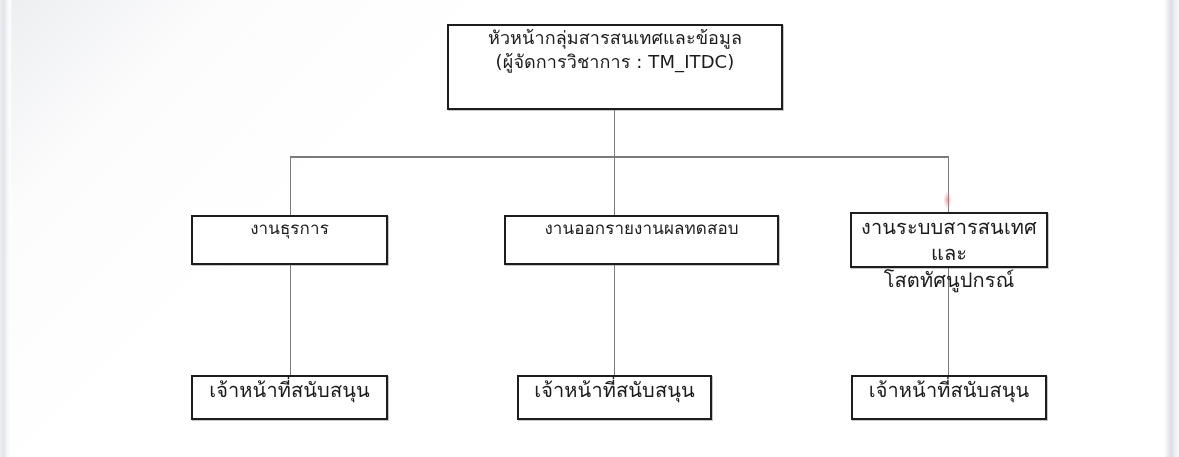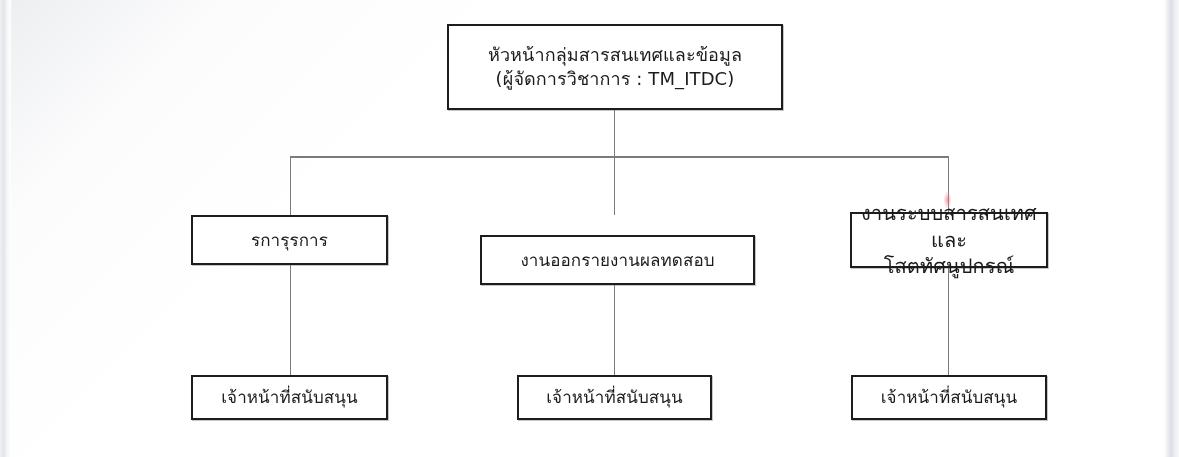--- a/index.html
+++ b/index.html
@@ -63,21 +63,20 @@
     pointer-events: none;
   }
 
   
   .node {
     position: absolute;
     box-sizing: border-box;
     background: #ffffff;
     border: 2px solid #1d1d1d;
     display: flex;
-    align-items: center;
     justify-content: center;
     text-align: center;
     box-shadow: 1px 1px 0 0 rgba(120,120,125,0.42);
   }
 
   .node-label {
     color: #1b1b1b;
     line-height: 1.32;
     letter-spacing: 0.1px;
     white-space: pre-line;
@@ -96,30 +95,30 @@
 
   .node-mid {
     top: 215px;
     height: 50px;
   }
   .node-mid .node-label {
     font-size: 17px;
   }
 
   .node-mid-admin   { left: 191px; width: 197px; }
-  .node-mid-report  { left: 480px; width: 275px; margin-top: 20px; }
+  .node-mid-report  { left: 504px; width: 275px; }
   .node-mid-info    { left: 850px; width: 198px; top: 212px; height: 56px; }
   .node-mid-info .node-label { font-size: 20px; }
 
   .node-leaf {
     top: 375px;
     height: 45px;
   }
   .node-leaf .node-label {
-    font-size: 17px;
+    font-size: 20px;
   }
 
   .node-leaf-1 { left: 191px; width: 197px; }
   .node-leaf-2 { left: 517px; width: 195px; }
   .node-leaf-3 { left: 851px; width: 196px; }
 
   
   .annotation-smudge {
     position: absolute;
     left: 944px;
@@ -160,21 +159,21 @@
     </svg>
 
     <div class="annotation-smudge"></div>
 
     <div class="node node-root">
       <span class="node-label">หัวหน้ากลุ่มสารสนเทศและข้อมูล
 (ผู้จัดการวิชาการ : TM_ITDC)</span>
     </div>
 
     <div class="node node-mid node-mid-admin">
-      <span class="node-label">รการุรการ</span>
+      <span class="node-label">งานธุรการ</span>
     </div>
 
     <div class="node node-mid node-mid-report">
       <span class="node-label">งานออกรายงานผลทดสอบ</span>
     </div>
 
     <div class="node node-mid node-mid-info">
       <span class="node-label">งานระบบสารสนเทศและ
 โสตทัศนูปกรณ์</span>
     </div>

